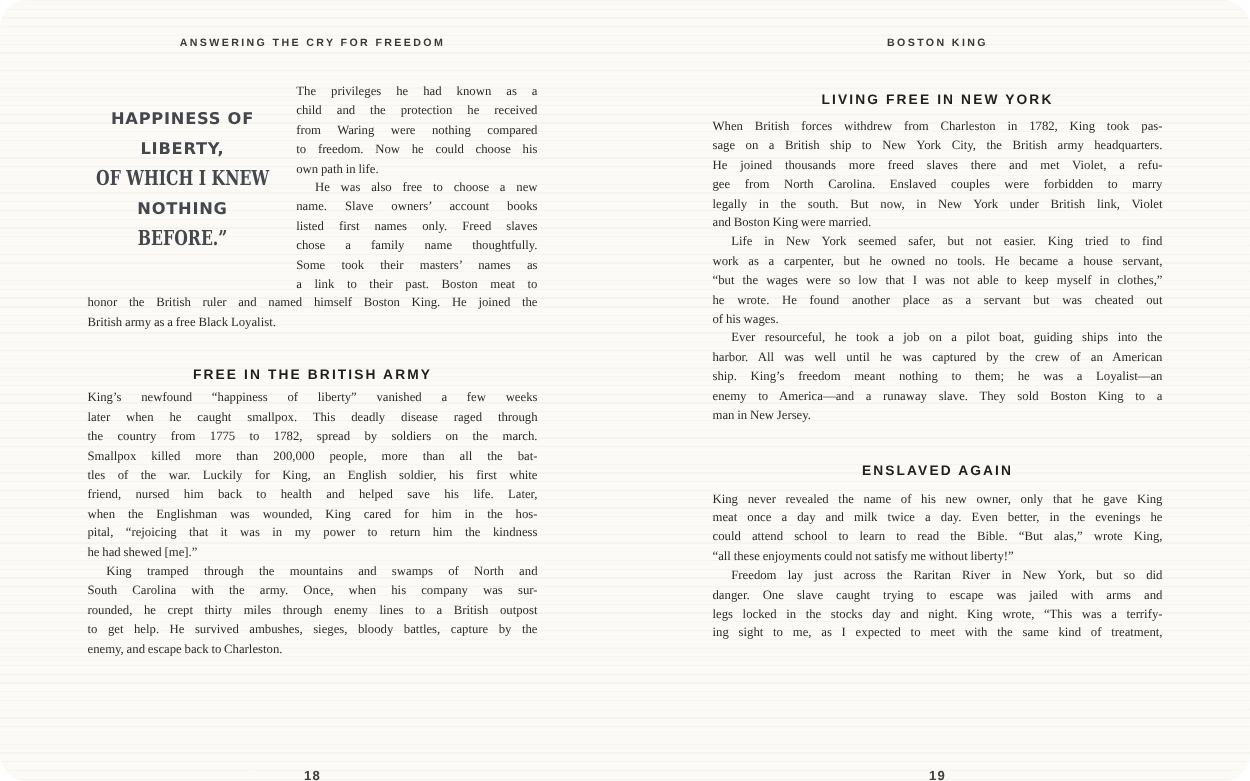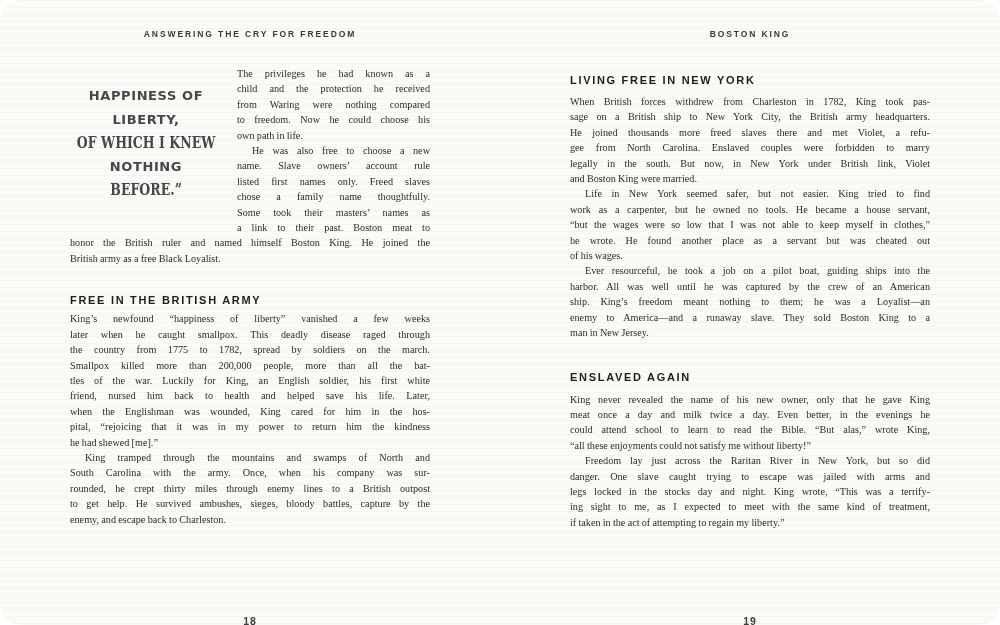--- a/index.html
+++ b/index.html
@@ -37,21 +37,21 @@
   .pq-bold span{
     font-family:"DejaVu Sans",sans-serif;font-weight:700;
     font-size:13px;letter-spacing:0.6px;
   }
   .pq-condensed span{
     font-family:"DejaVu Serif",serif;font-weight:700;font-size:16.5px;
     transform:scaleX(0.76);transform-origin:50% 60%;
   }
   .intro-full{width:360px;}
   .section-heading{
-    margin:28px 0 5px;text-align:left;
+    margin:28px 0 5px;text-align:center;
     font-family:"Liberation Sans",sans-serif;font-weight:700;
     font-size:11px;letter-spacing:1.7px;color:#1e1e1e;white-space:nowrap;
   }
   .page.right .section-heading.first{margin:74px 0 8px;}
   .page.right .section-heading.second{margin:30px 0 9px;}
   .folio{position:absolute;top:571px;left:0;right:0;text-align:center;}
   .folio-num{
     display:block;font-family:"Liberation Sans",sans-serif;font-weight:700;
     font-size:10.5px;letter-spacing:1px;color:#3d3d3d;margin-top:44px;
   }
@@ -80,21 +80,21 @@
         <div class="intro-col">
             <div class="para">
               <div class="line">The privileges he had known as a</div>
               <div class="line">child and the protection he received</div>
               <div class="line">from Waring were nothing compared</div>
               <div class="line">to freedom. Now he could choose his</div>
               <div class="line end">own path in life.</div>
             </div>
             <div class="para indent">
               <div class="line">He was also free to choose a new</div>
-              <div class="line">name. Slave owners’ account rule</div>
+              <div class="line">name. Slave owners’ account books</div>
               <div class="line">listed first names only. Freed slaves</div>
               <div class="line">chose a family name thoughtfully.</div>
               <div class="line">Some took their masters’ names as</div>
               <div class="line">a link to their past. Boston meat to</div>
             </div>
           </div>
       </div>
       <div class="intro-full">
           <div class="para">
             <div class="line">honor the British ruler and named himself Boston King. He joined the</div>
@@ -163,21 +163,20 @@
             <div class="line">King never revealed the name of his new owner, only that he gave King</div>
             <div class="line">meat once a day and milk twice a day. Even better, in the evenings he</div>
             <div class="line">could attend school to learn to read the Bible. “But alas,” wrote King,</div>
             <div class="line end">“all these enjoyments could not satisfy me without liberty!”</div>
           </div>
           <div class="para indent">
             <div class="line">Freedom lay just across the Raritan River in New York, but so did</div>
             <div class="line">danger. One slave caught trying to escape was jailed with arms and</div>
             <div class="line">legs locked in the stocks day and night. King wrote, “This was a terrify-</div>
             <div class="line">ing sight to me, as I expected to meet with the same kind of treatment,</div>
-            <div class="line end">if taken in the act of attempting to regain my liberty.”</div>
           </div>
         </div>
     </div>
     <footer class="folio">
       <span class="folio-num">19</span>
       <span class="folio-bar"></span>
     </footer>
   </section>
 
 </div>

